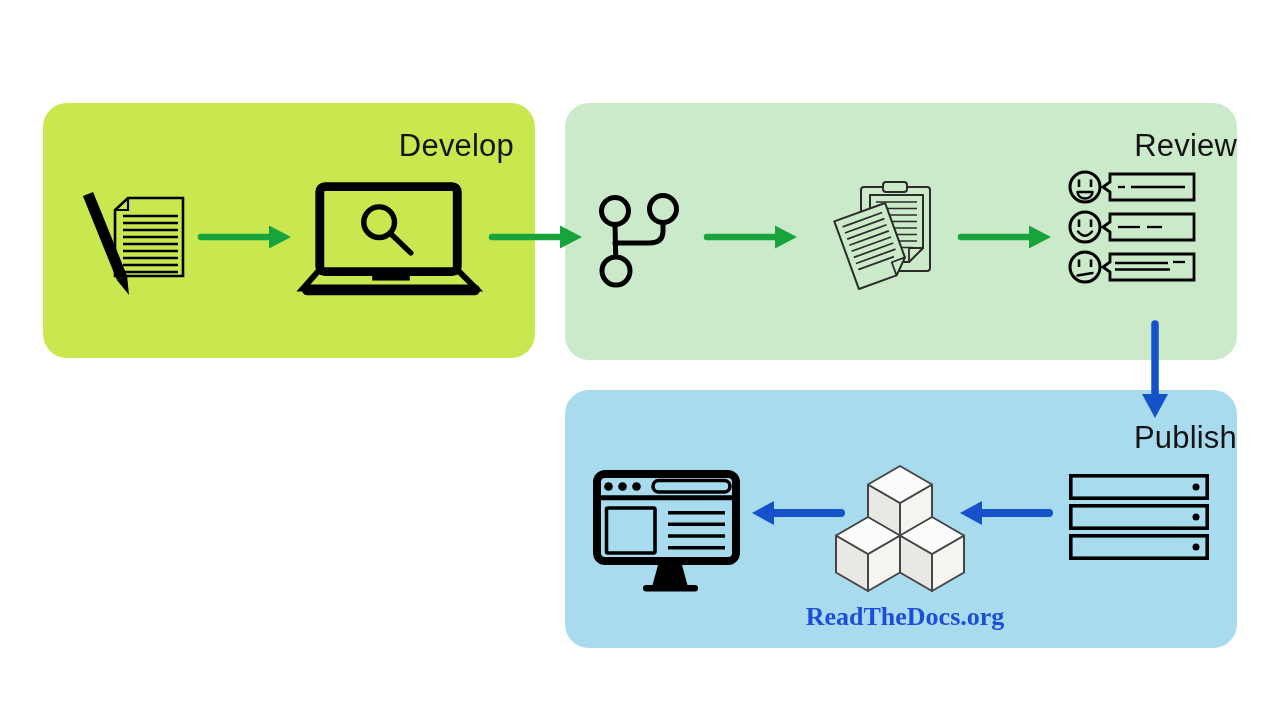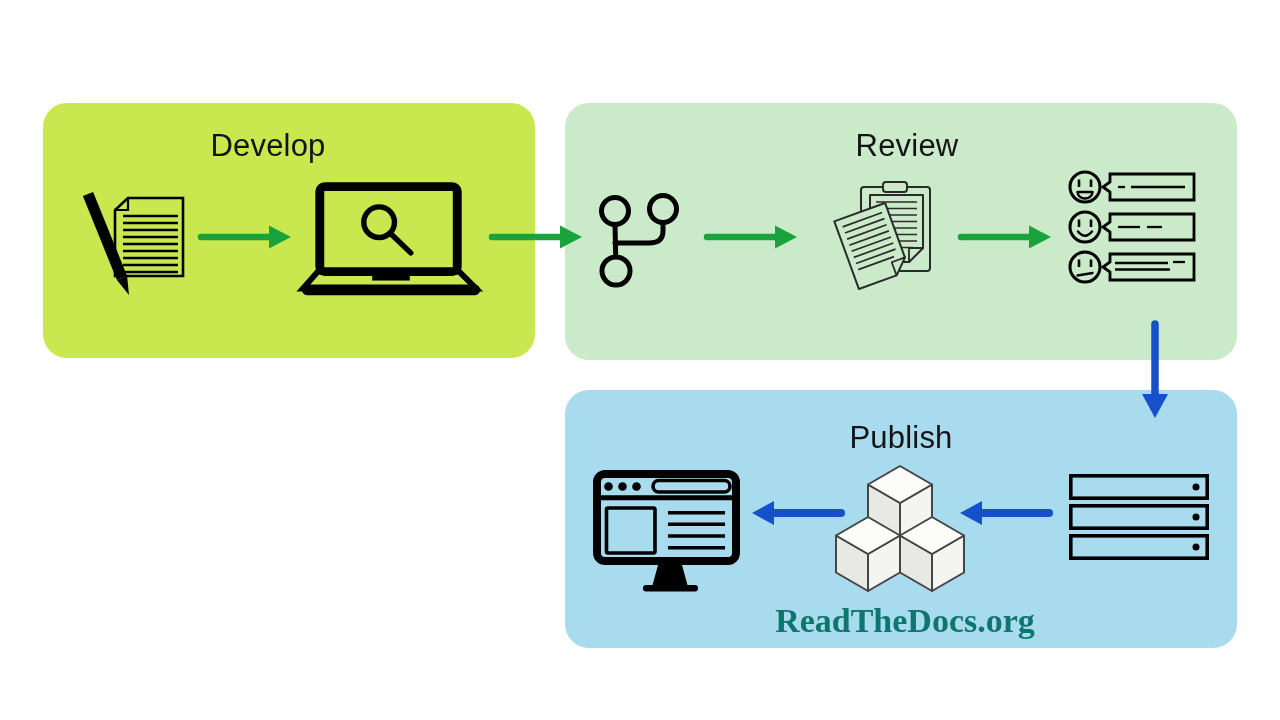--- a/index.html
+++ b/index.html
@@ -17,30 +17,30 @@
   .canvas{
     position:relative;width:1280px;height:720px;background:var(--bg);
     overflow:hidden;font-family:"Liberation Sans","DejaVu Sans",sans-serif;
   }
   .abs{position:absolute;}
   .stage-box{position:absolute;border-radius:24px;}
   .box-develop{left:43px;top:103px;width:492px;height:255px;background:var(--develop);}
   .box-review{left:565px;top:103px;width:672px;height:257px;background:var(--review);}
   .box-publish{left:565px;top:390px;width:672px;height:258px;background:var(--publish);}
   .stage-title{
-    position:absolute;text-align:center;font-size:31px;font-weight:400;
+    position:absolute;text-align:right;font-size:31px;font-weight:400;
     color:var(--ink);letter-spacing:0.2px;
   }
   .title-develop{left:22px;top:128px;width:492px;}
   .title-review{left:565px;top:128px;width:672px;padding-left:12px;}
   .title-publish{left:565px;top:413px;width:672px;margin-top:7px;}
   .caption-rtd{
     position:absolute;left:567px;top:602px;width:676px;text-align:center;
     font-family:"Liberation Serif","DejaVu Serif",serif;font-weight:bold;
-    font-size:34px;color:#0f766e;
+    font-size:26px;color:#1d4ed8;
   }
   svg{display:block;overflow:visible;}
 </style>
 </head>
 <body>
 
 <div class="canvas">
 
   <div class="stage-box box-develop"></div>
   <div class="stage-box box-review"></div>

